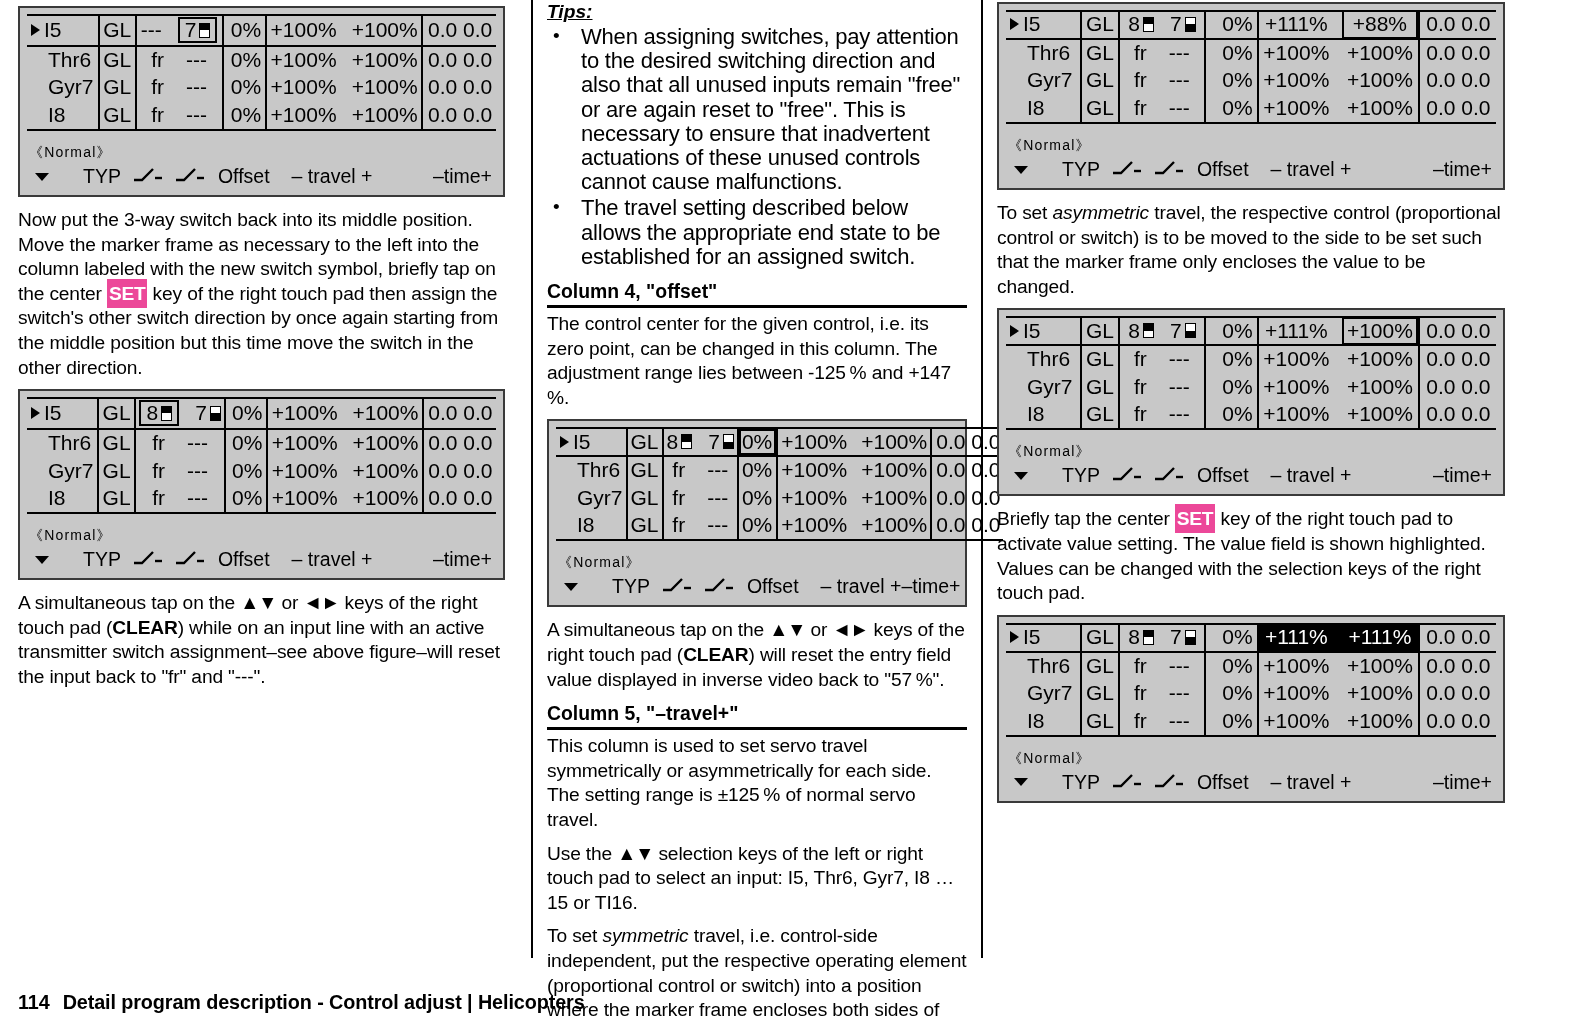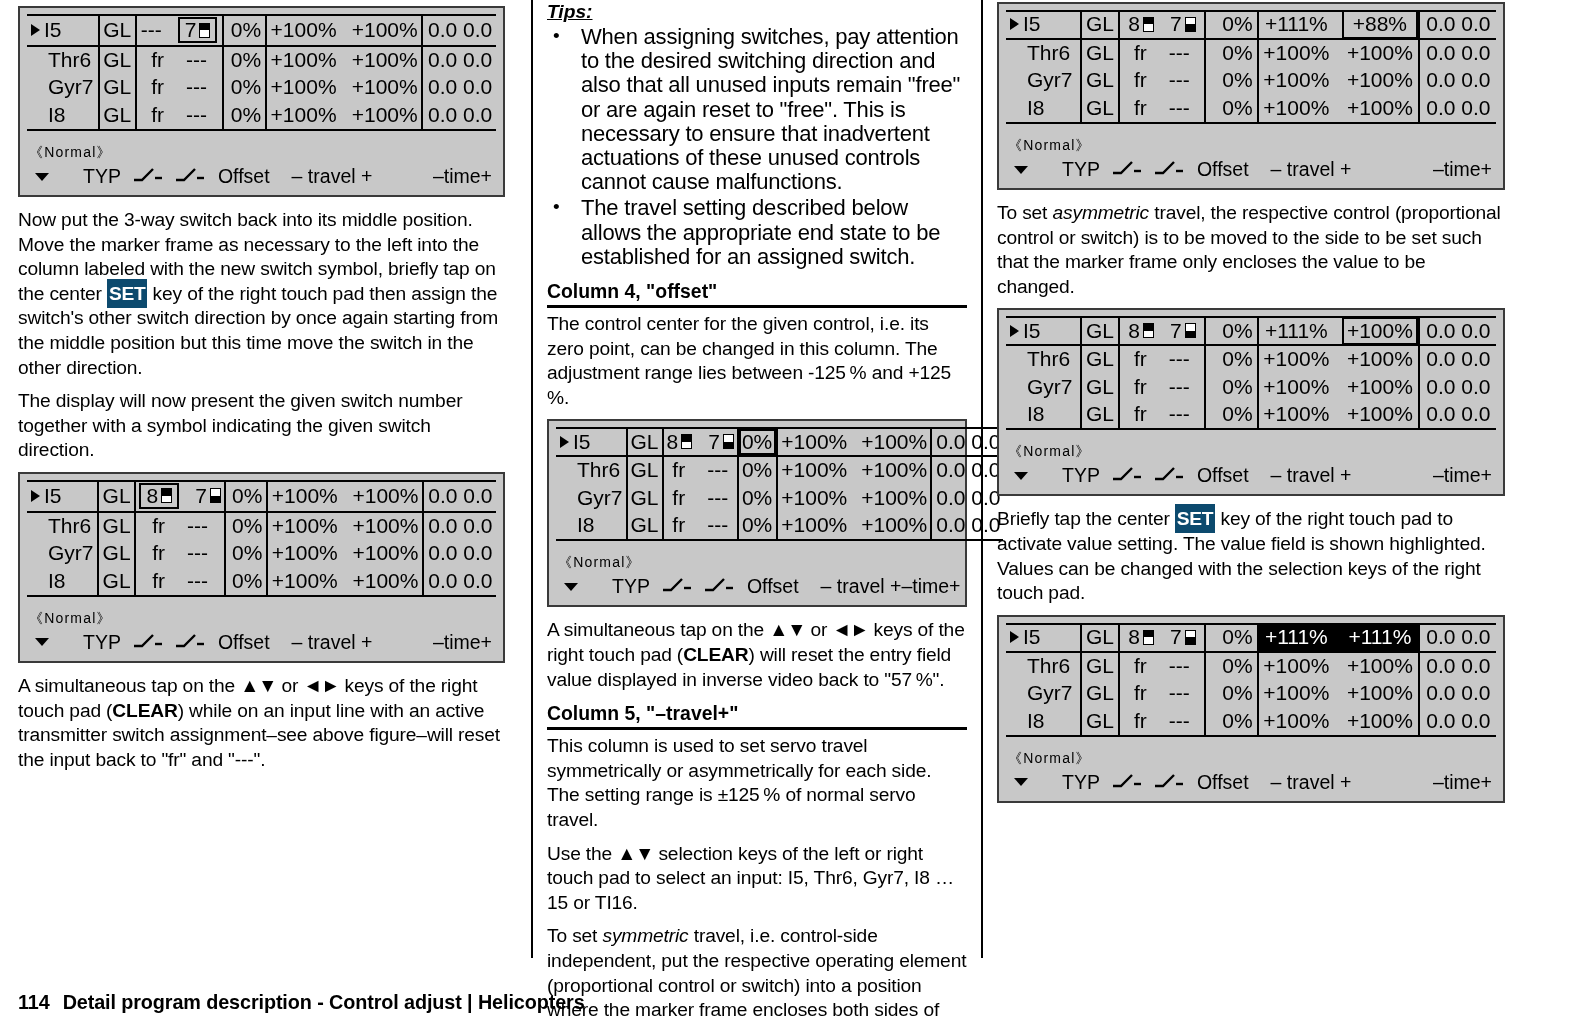--- a/index.html
+++ b/index.html
@@ -37,21 +37,21 @@
   
   p.body {
     margin: 0 0 9px 0;
     font-size: 19.2px;
     line-height: 24.6px;
     letter-spacing: -0.15px;
   }
   b.kw { font-weight: bold; }
   i.em { font-style: italic; }
   .inv {
-    background: #0c4a6e; color: #fff;
+    background: #ec4899; color: #fff;
     font-weight: bold;
     padding: 4px 2px;
     letter-spacing: -0.3px;
   }
 
   
   .tips-head {
     font-size: 19.2px;
     font-style: italic;
     font-weight: bold;
@@ -297,21 +297,20 @@
                 </svg></span>
               <span class="f-offset">Offset</span>
               <span class="f-travel">– travel +</span>
               <span class="f-time">–time+</span>
             </div>
           </div>
         </div>
 
       <p class="body"><span>Now put the 3-way switch back into its middle position. Move the marker frame as necessary to the left into the column labeled with the new switch symbol, briefly tap on the center </span><span class="inv">SET</span><span> key of the right touch pad then assign the switch's other switch direction by once again starting from the middle position but this time move the switch in the other direction.</span></p>
 
-      <p class="body">The display will now present the given switch number together with a symbol indicating the given switch direction.</p>
 
       <div class="lcd">
           <div class="lcd-inner">
             <table>
               <tbody>
                 <tr class="row-first rule-top">
                   <td class="c-name"><span class="cursor-tri"></span>I5</td>
                   <td class="c-gl">GL</td>
                   <td class="c-sw"><span style="display:inline-flex;align-items:center;gap:16px;justify-content:center;width:100%">
                       <span class="frame"><span class="swsym">8<span class="sqr top"></span></span></span>
@@ -400,21 +399,21 @@
 
     <div class="col col-2">
 
       <div class="tips-head">Tips:</div>
       <ul class="tips">
         <li>When assigning switches, pay attention to the desired switching direction and also that all unused inputs remain "free" or are again reset to "free". This is necessary to ensure that inadvertent actuations of these unused controls cannot cause malfunctions.</li>
         <li>The travel setting described below allows the appropriate end state to be established for an assigned switch.</li>
       </ul>
 
       <div class="sec-head">Column 4, "offset"</div>
-      <p class="body" style="margin-top:4px">The control center for the given control, i.e. its zero point, can be changed in this column. The adjustment range lies between -125 % and +125 %.</p>
+      <p class="body" style="margin-top:4px">The control center for the given control, i.e. its zero point, can be changed in this column. The adjustment range lies between -125 % and +147 %.</p>
 
       <div class="lcd">
           <div class="lcd-inner">
             <table>
               <tbody>
                 <tr class="row-first rule-top">
                   <td class="c-name"><span class="cursor-tri"></span>I5</td>
                   <td class="c-gl">GL</td>
                   <td class="c-sw"><span style="display:inline-flex;align-items:center;gap:16px;justify-content:center;width:100%">
                       <span class="swsym">8<span class="sqr top"></span></span>

